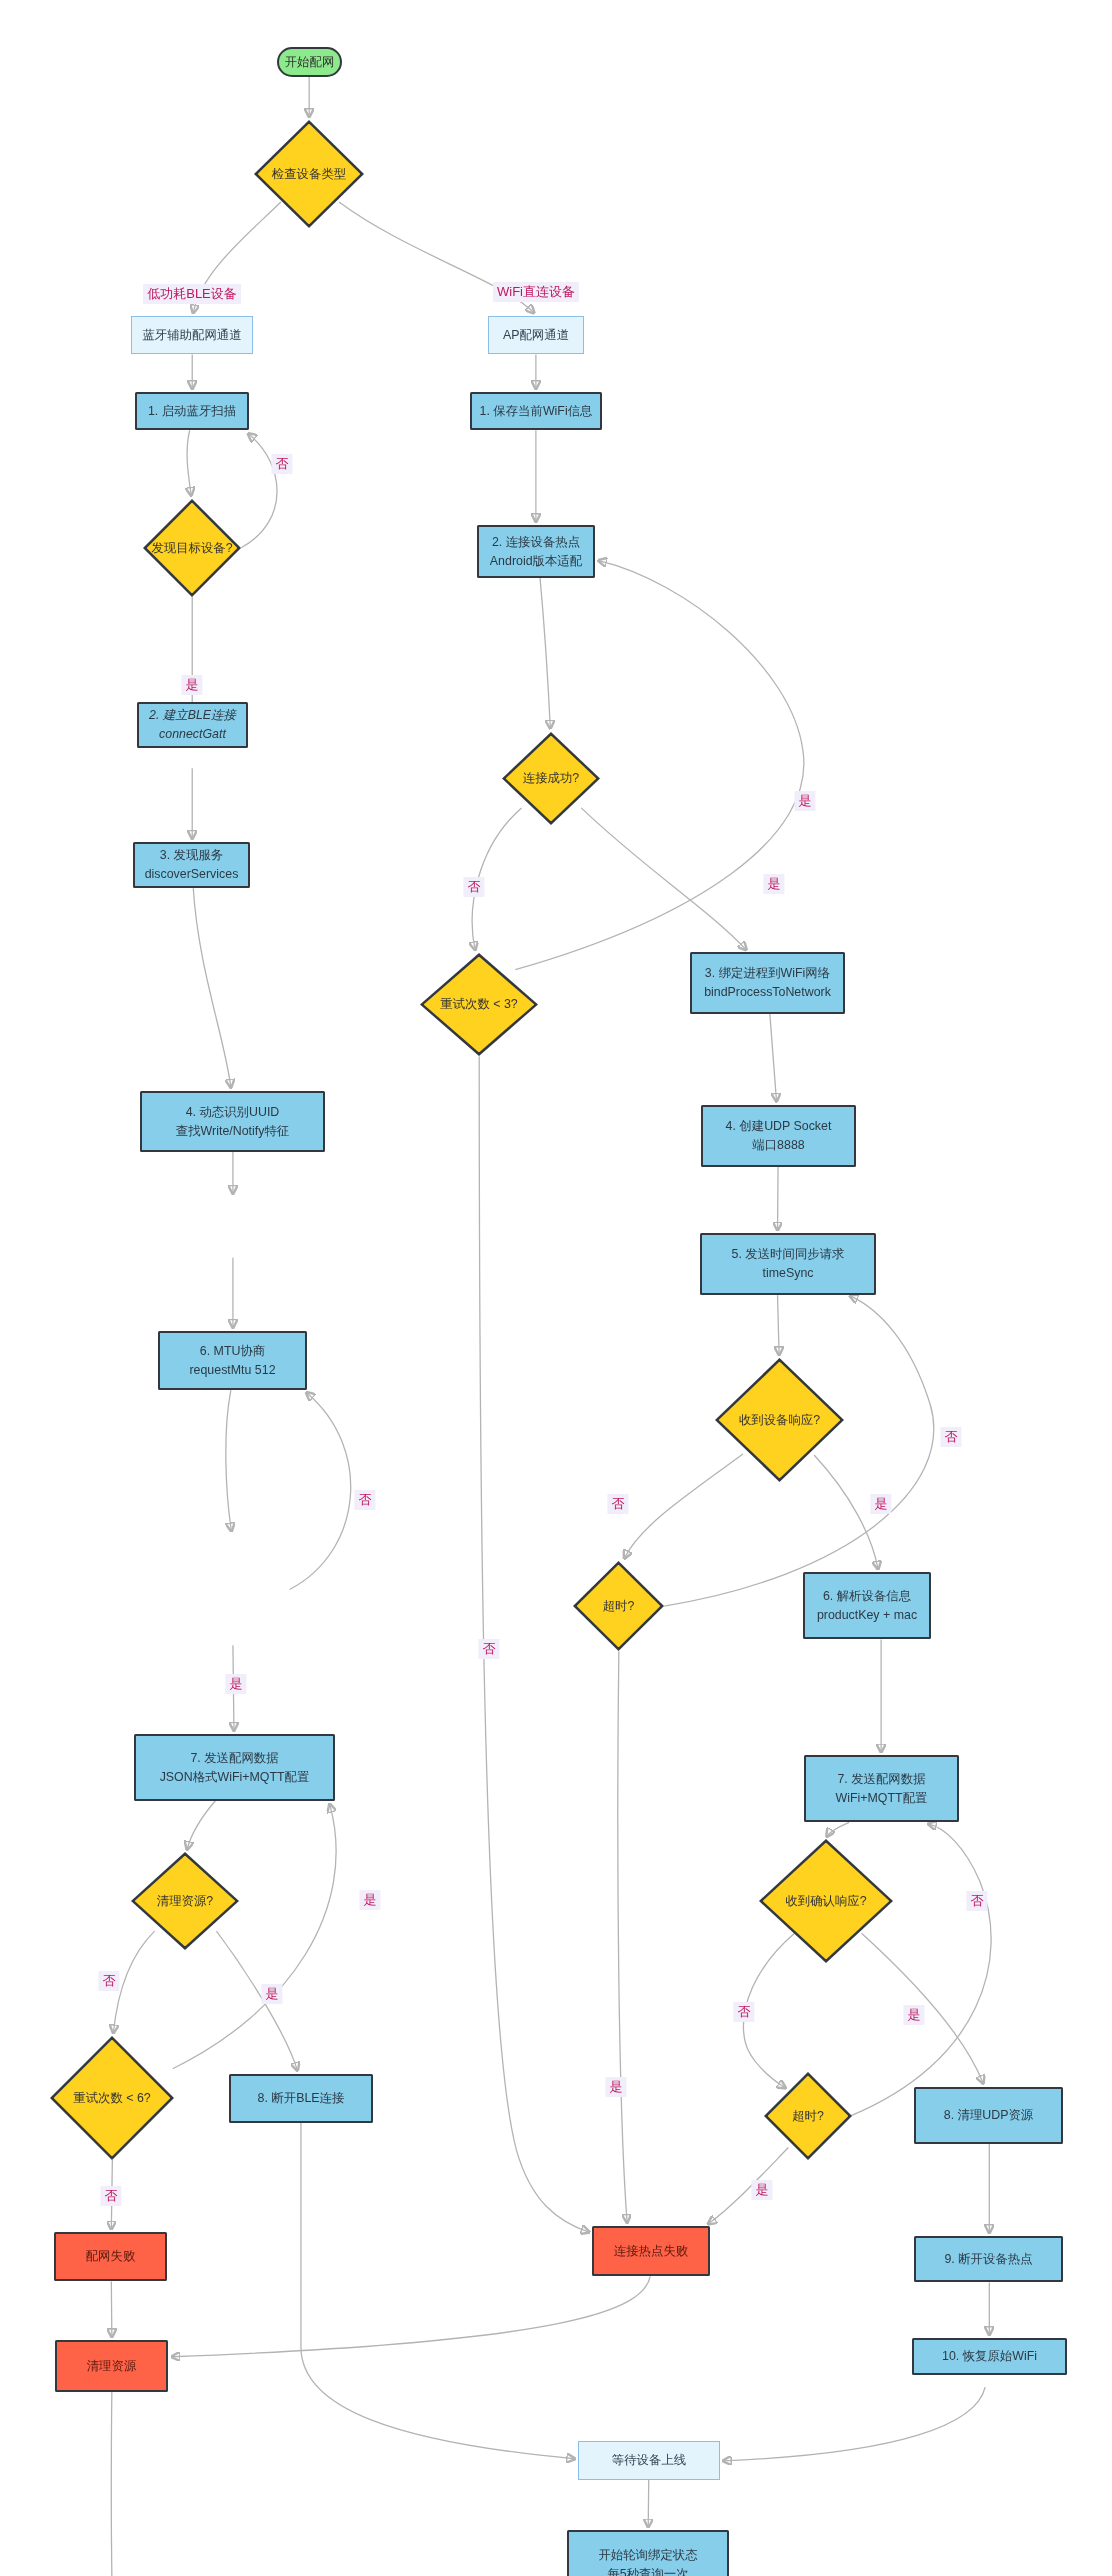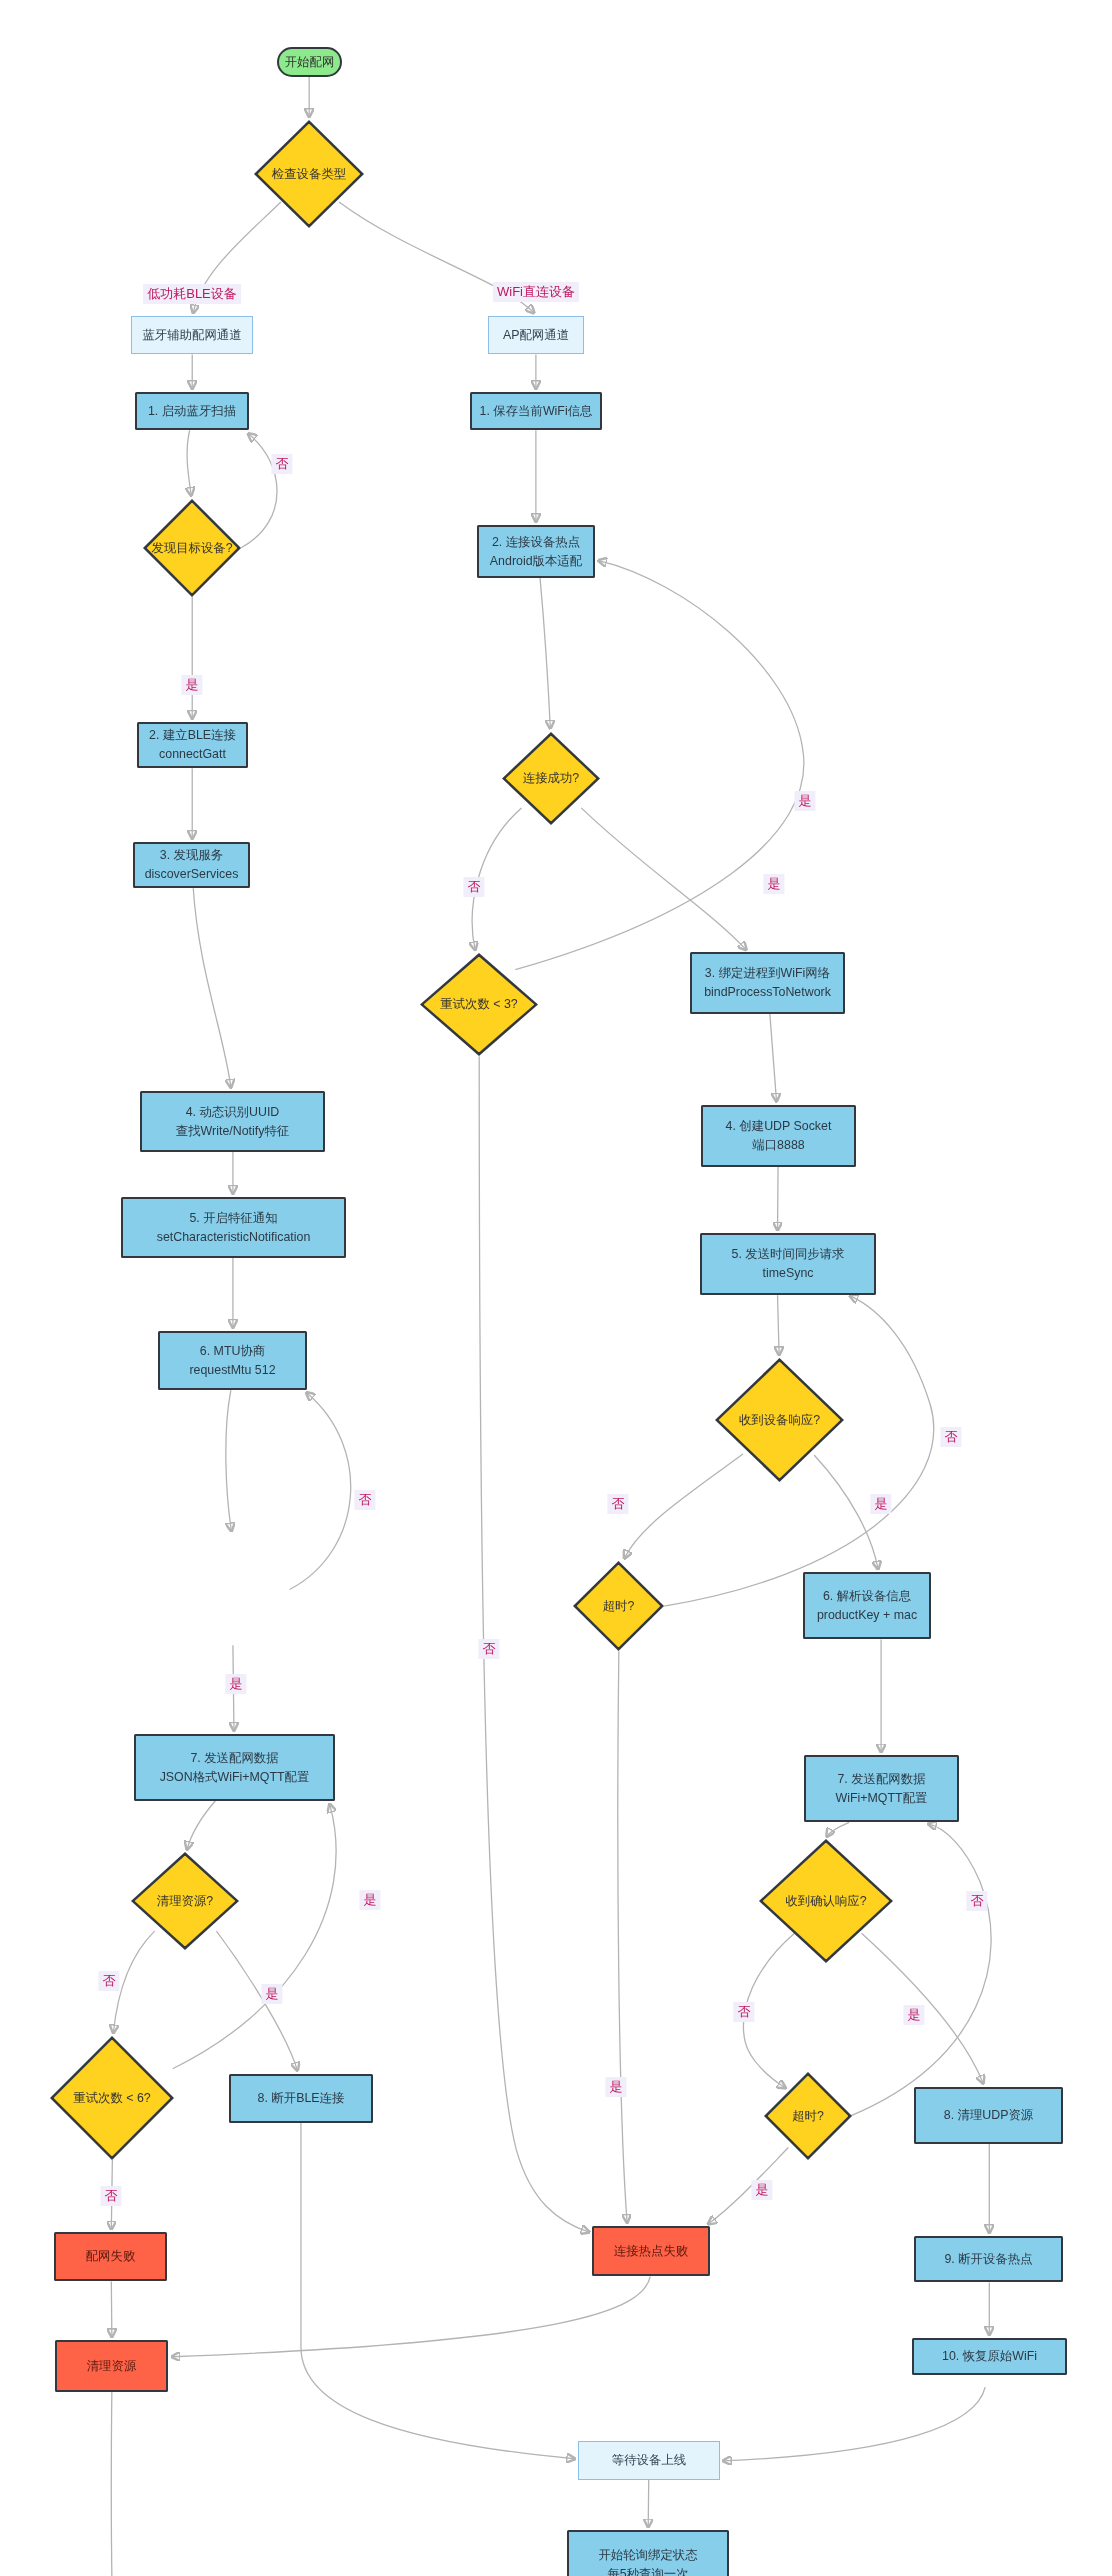--- a/index.html
+++ b/index.html
@@ -109,21 +109,21 @@
 <div class="node diamond" style="left:143px;top:499px;width:98px;height:98px;">
   <div class="shape-outer"></div>
   <div class="shape-inner"></div>
   <span class="dlabel">发现目标设备?</span>
 </div>
 <div class="edge-label" style="left:282px;top:464px;">否</div>
 <div class="edge-label" style="left:192px;top:685px;">是</div>
 
 <div class="node process" style="left:477px;top:525px;width:118px;height:53px;">2. 连接设备热点
 Android版本适配</div>
-<div class="node process" style="left:137px;top:722px;width:111px;height:46px;">2. 建立BLE连接
+<div class="node process" style="left:137px;top:702px;width:111px;height:46px;font-style:italic;">2. 建立BLE连接
 connectGatt</div>
 
 <div class="node diamond" style="left:502px;top:732px;width:98px;height:93px;">
   <div class="shape-outer"></div>
   <div class="shape-inner"></div>
   <span class="dlabel">连接成功?</span>
 </div>
 <div class="edge-label" style="left:474px;top:887px;">否</div>
 <div class="edge-label" style="left:774px;top:884px;">是</div>
 <div class="edge-label" style="left:805px;top:801px;">是</div>
@@ -137,22 +137,20 @@
   <span class="dlabel">重试次数 &lt; 3?</span>
 </div>
 <div class="edge-label" style="left:489px;top:1649px;">否</div>
 
 <div class="node process" style="left:690px;top:952px;width:155px;height:62px;">3. 绑定进程到WiFi网络
 bindProcessToNetwork</div>
 <div class="node process" style="left:140px;top:1091px;width:185px;height:61px;">4. 动态识别UUID
 查找Write/Notify特征</div>
 <div class="node process" style="left:701px;top:1105px;width:155px;height:62px;">4. 创建UDP Socket
 端口8888</div>
-<div class="node process" style="left:121px;top:1197px;width:225px;height:61px;">5. 开启特征通知
-setCharacteristicNotification</div>
 <div class="node process" style="left:700px;top:1233px;width:176px;height:62px;">5. 发送时间同步请求
 timeSync</div>
 <div class="node process" style="left:158px;top:1331px;width:149px;height:59px;">6. MTU协商
 requestMtu 512</div>
 
 <div class="node diamond" style="left:715px;top:1358px;width:129px;height:124px;">
   <div class="shape-outer"></div>
   <div class="shape-inner"></div>
   <span class="dlabel">收到设备响应?</span>
 </div>

